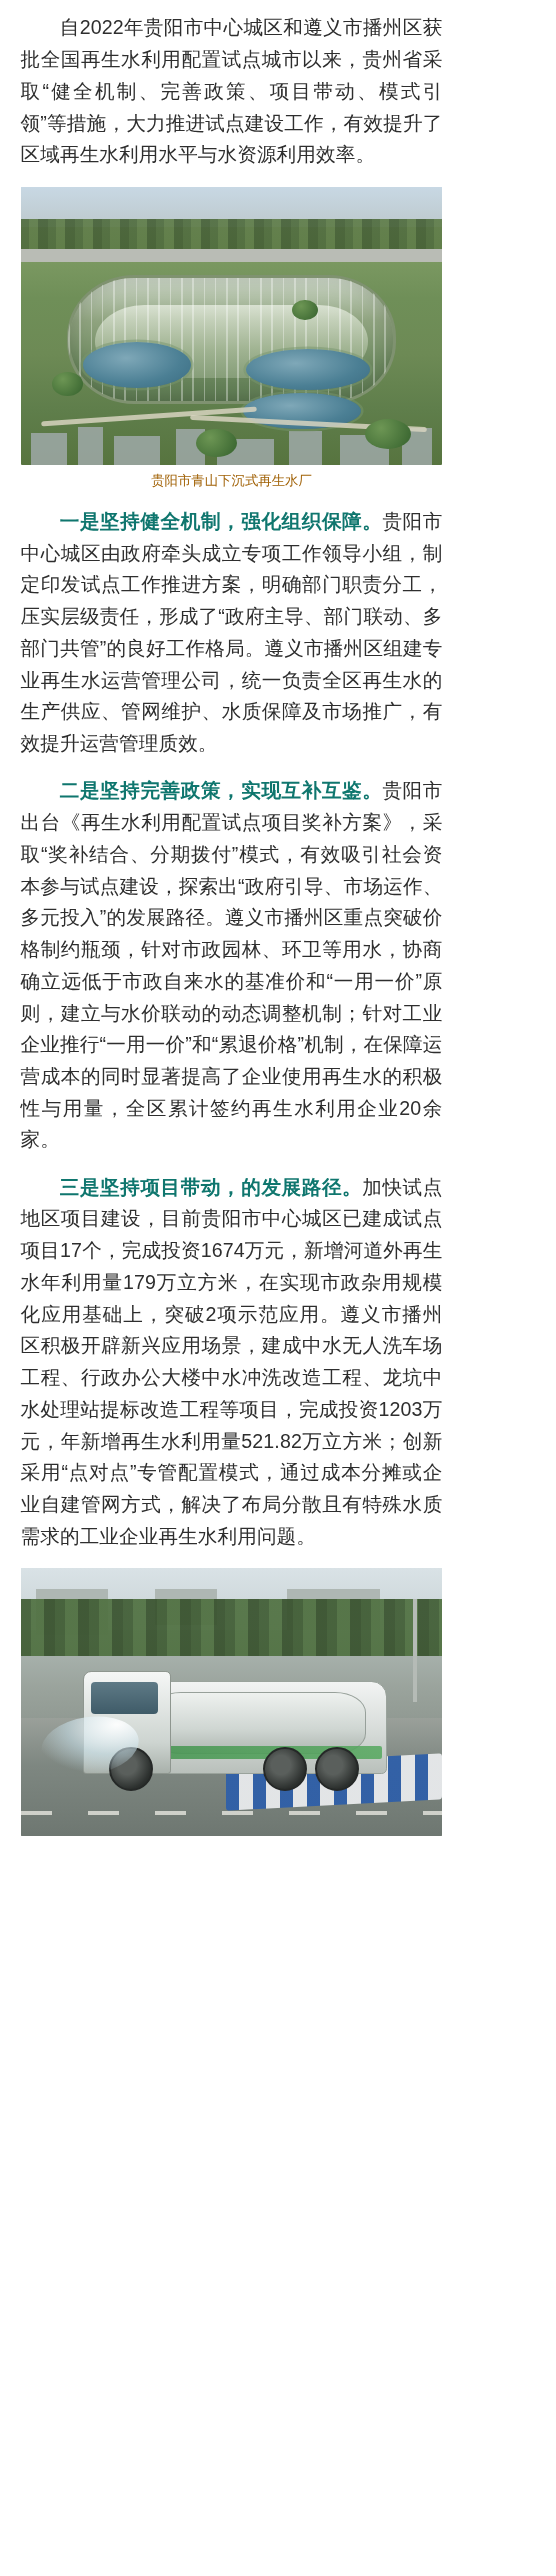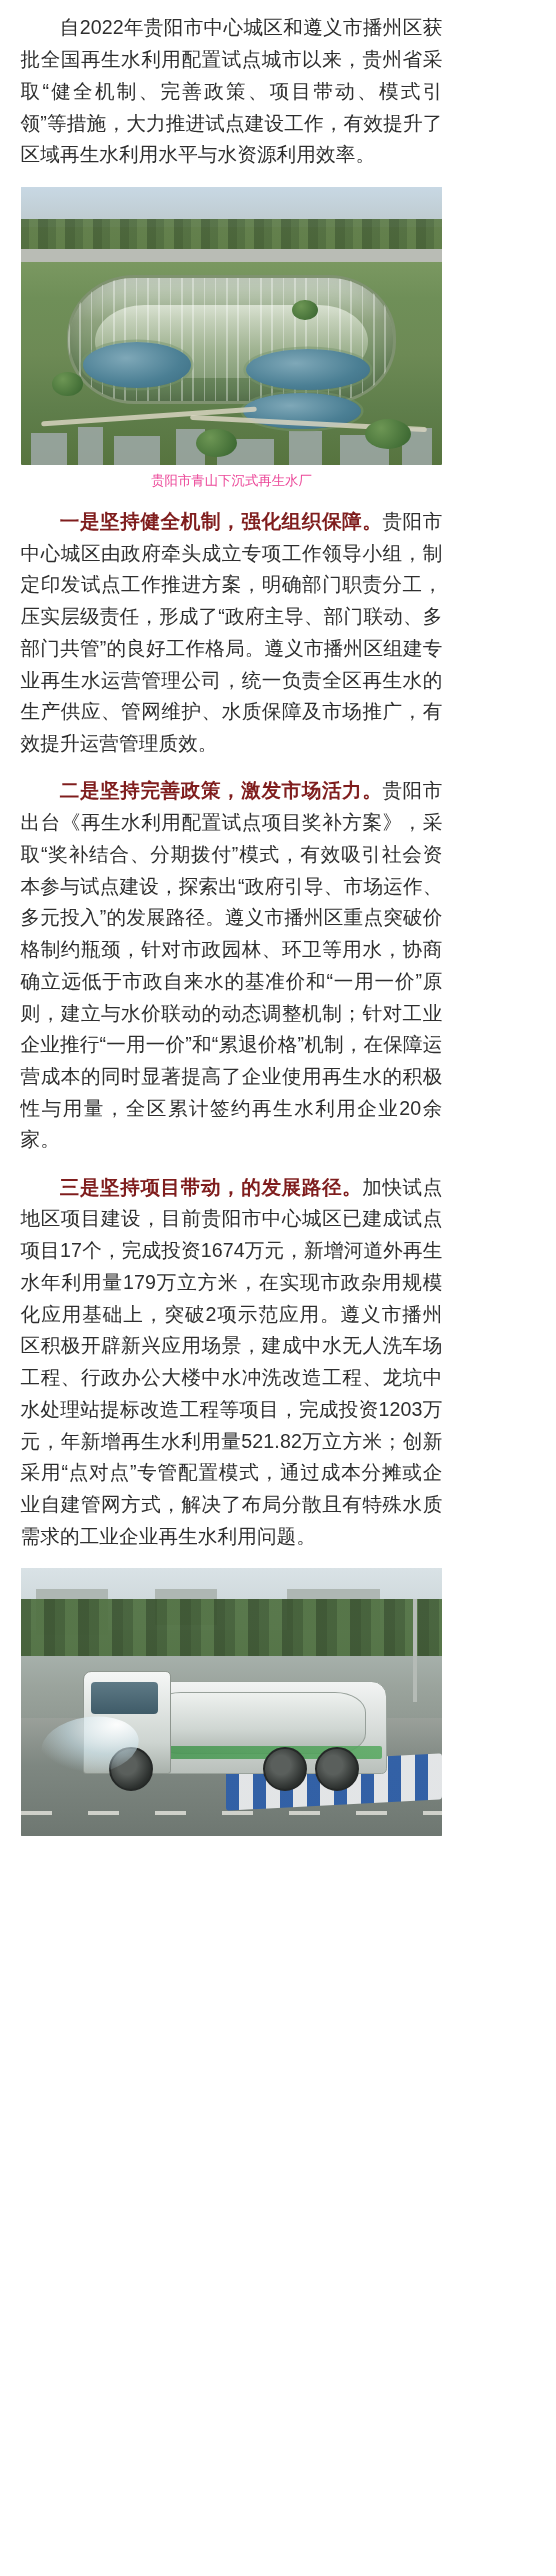--- a/index.html
+++ b/index.html
@@ -22,36 +22,36 @@
     line-height: 1.62;
     margin: 0 0 15.5px 0;
     text-align: justify;
     text-justify: inter-ideograph;
     letter-spacing: 0.1px;
     color: #2e2e2e;
   }
   p.para.first { text-indent: 2em; }
   p.para.indent { text-indent: 2em; }
   .lead {
-    color: #7f1d1d;
+    color: #0f766e;
     font-weight: bold;
   }
   .figure {
     margin: 3.1px 0 15.5px 0;
     width: 100%;
   }
   .figure .imgwrap {
     width: 100%;
     position: relative;
     overflow: hidden;
     border-radius: 1px;
   }
   .caption {
     font-size: 13.4px;
-    color: #ec4899;
+    color: #a16207;
     text-align: center;
     margin-top: 7.2px;
     line-height: 1.4;
   }
 
   
   .img1 {
     height: 278px;
     background:
       linear-gradient(180deg, #b9cfe0 0%, #cfd9dd 7%, #9fae8e 14%, #7d9a63 24%, #6f8f58 40%, #6d8a55 60%, #5f7e4b 80%, #57743f 100%);
@@ -213,21 +213,21 @@
       <div class="bush" style="right:124px;top:113px;width:26px;height:20.6px;"></div>
     </div>
     <div class="caption">贵阳市青山下沉式再生水厂</div>
   </div>
 
   <p class="para indent">
     <span class="lead">一是坚持健全机制，强化组织保障。</span><span>贵阳市中心城区由政府牵头成立专项工作领导小组，制定印发试点工作推进方案，明确部门职责分工，压实层级责任，形成了“政府主导、部门联动、多部门共管”的良好工作格局。遵义市播州区组建专业再生水运营管理公司，统一负责全区再生水的生产供应、管网维护、水质保障及市场推广，有效提升运营管理质效。</span>
   </p>
 
   <p class="para indent">
-    <span class="lead">二是坚持完善政策，激发市场活力。</span><span>贵阳市出台《再生水利用配置试点项目奖补方案》，采取“奖补结合、分期拨付”模式，有效吸引社会资本参与试点建设，探索出“政府引导、市场运作、多元投入”的发展路径。遵义市播州区重点突破价格制约瓶颈，针对市政园林、环卫等用水，协商确立远低于市政自来水的基准价和“一用一价”原则，建立与水价联动的动态调整机制；针对工业企业推行“一用一价”和“累退价格”机制，在保障运营成本的同时显著提高了企业使用再生水的积极性与用量，全区累计签约再生水利用企业20余家。</span>
+    <span class="lead">二是坚持完善政策，实现互补互鉴。</span><span>贵阳市出台《再生水利用配置试点项目奖补方案》，采取“奖补结合、分期拨付”模式，有效吸引社会资本参与试点建设，探索出“政府引导、市场运作、多元投入”的发展路径。遵义市播州区重点突破价格制约瓶颈，针对市政园林、环卫等用水，协商确立远低于市政自来水的基准价和“一用一价”原则，建立与水价联动的动态调整机制；针对工业企业推行“一用一价”和“累退价格”机制，在保障运营成本的同时显著提高了企业使用再生水的积极性与用量，全区累计签约再生水利用企业20余家。</span>
   </p>
 
   <p class="para indent">
     <span class="lead">三是坚持项目带动，的发展路径。</span><span>加快试点地区项目建设，目前贵阳市中心城区已建成试点项目17个，完成投资1674万元，新增河道外再生水年利用量179万立方米，在实现市政杂用规模化应用基础上，突破2项示范应用。遵义市播州区积极开辟新兴应用场景，建成中水无人洗车场工程、行政办公大楼中水冲洗改造工程、龙坑中水处理站提标改造工程等项目，完成投资1203万元，年新增再生水利用量521.82万立方米；创新采用“点对点”专管配置模式，通过成本分摊或企业自建管网方式，解决了布局分散且有特殊水质需求的工业企业再生水利用问题。</span>
   </p>
 
   <div class="figure">
     <div class="imgwrap img2">
       <div class="sky"></div>
       <div class="bldg" style="left:15.5px;width:72px;height:46px;"></div>

